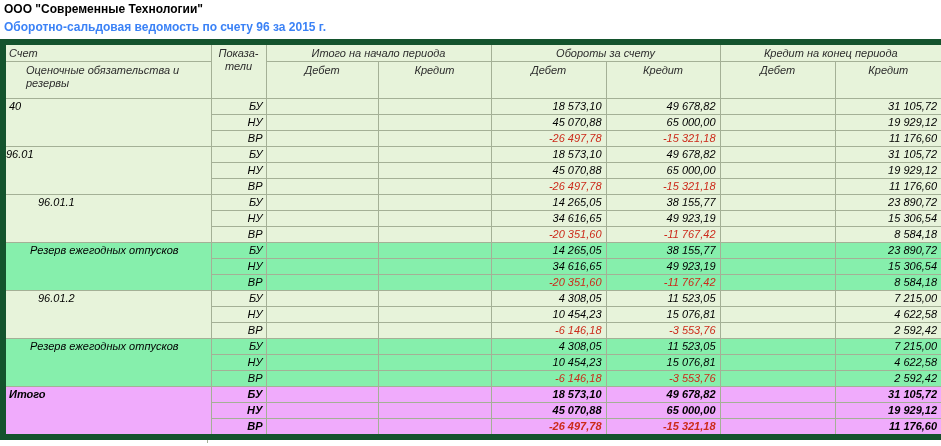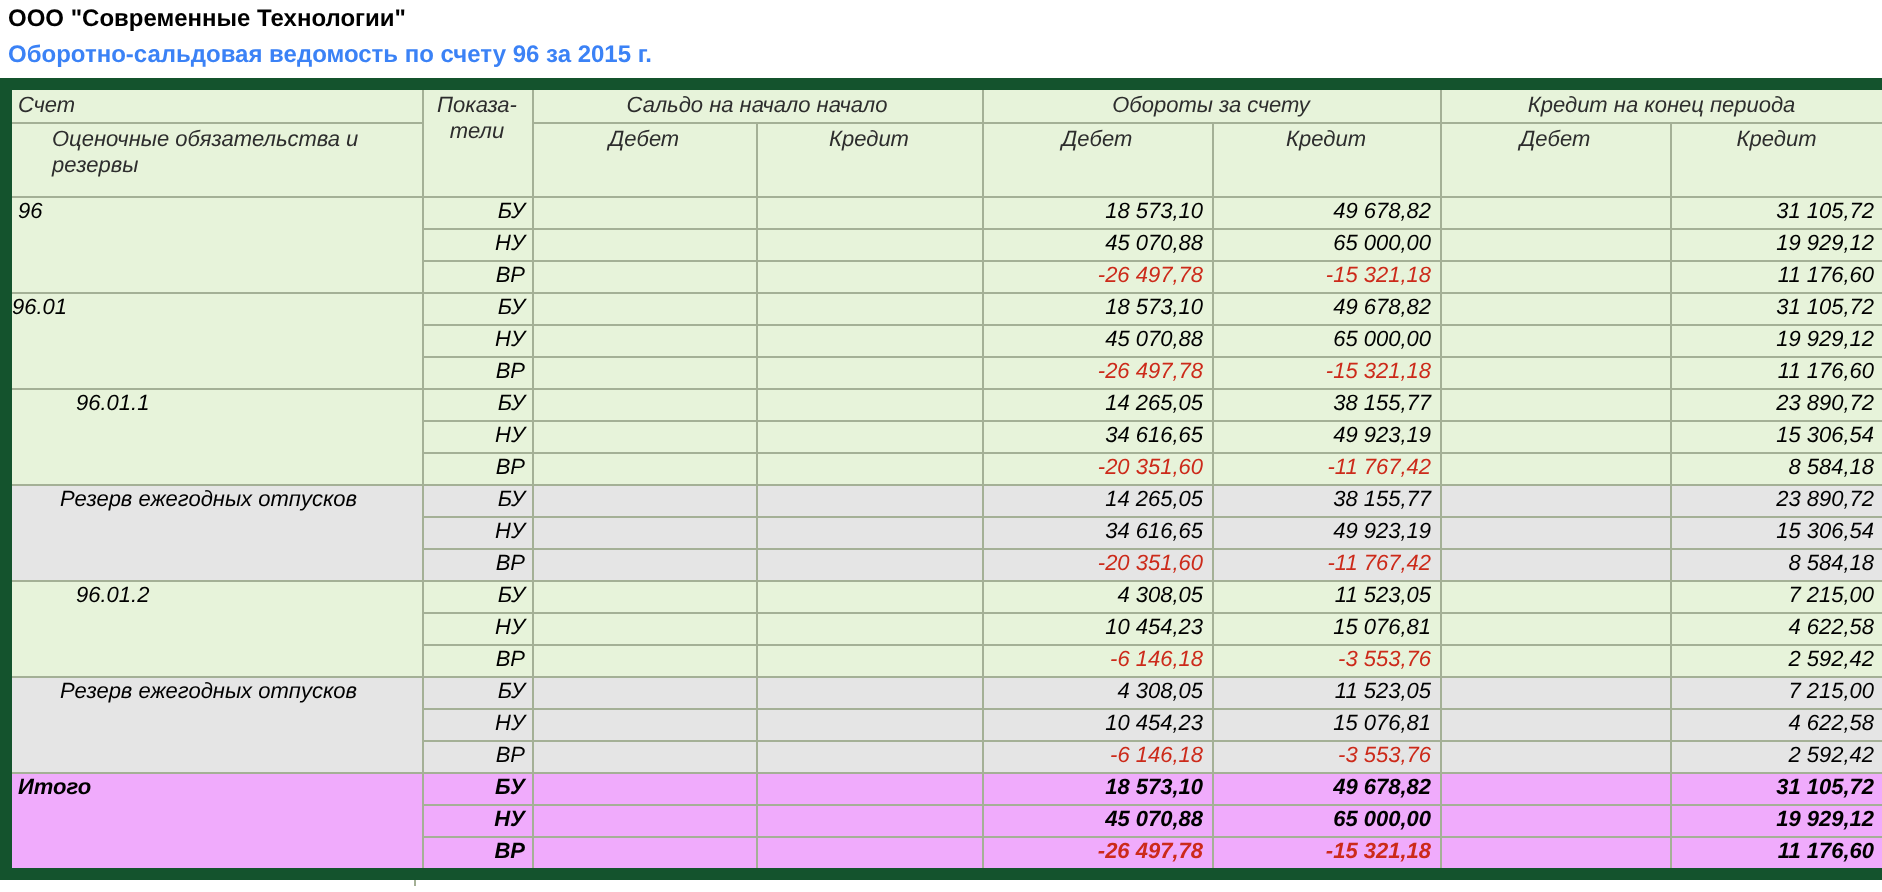--- a/index.html
+++ b/index.html
@@ -43,21 +43,21 @@
     vertical-align: top;
     padding-top: 2px;
   }
   thead tr.h1 { height: 17px; }
   thead tr.h2 { height: 37px; }
   th.left { text-align: left; }
   th.wrap { white-space: normal; padding-left: 20px; }
   th.indicators { white-space: pre-line; vertical-align: top; text-align: center; }
   tbody tr { height: 16px; }
   tr.shaded td { background: #e7f3da; }
-  tr.plain  td { background: #e5e5e5; }
+  tr.plain  td { background: #86efac; }
   tr.total  td { background: #f0abfc; font-weight: bold; }
   td.acct { text-align: left; vertical-align: top; }
   td.ind  { text-align: right; padding-left: 3px; }
   td.num  { text-align: right; padding-right: 4px; }
   td.neg  { color: #cc2a1a; }
   .indent0 { padding-left: 3px; }
   .indent1 { padding-left: 0; }
   .indent2 { padding-left: 32px; }
   .indent3 { padding-left: 24px; }
   .table-tail { height: 3px; position: relative; }
@@ -83,37 +83,37 @@
     <col style="width:115px">
       <col style="width:114px">
     <col style="width:115px">
       <col style="width:109px">
   </colgroup>
   <thead>
     <tr class="h1">
       <th class="left">Счет</th>
       <th class="indicators" rowspan="2">Показа-
 тели</th>
-      <th colspan="2">Сальдо на начало начало</th>
+      <th colspan="2">Итого на начало периода</th>
       <th colspan="2">Обороты за счету</th>
       <th colspan="2">Кредит на конец периода</th>
     </tr>
     <tr class="h2">
       <th class="left wrap">Оценочные обязательства и резервы</th>
       <th>Дебет</th>
       <th>Кредит</th>
       <th>Дебет</th>
       <th>Кредит</th>
       <th>Дебет</th>
       <th>Кредит</th>
     </tr>
   </thead>
   <tbody>
       <tr class="shaded">
-        <td rowspan="3" class="acct indent0">96</td>
+        <td rowspan="3" class="acct indent0">40</td>
         <td class="ind">БУ</td>
         <td class="num"></td>
         <td class="num"></td>
         <td class="num">18 573,10</td>
         <td class="num">49 678,82</td>
         <td class="num"></td>
         <td class="num">31 105,72</td>
       </tr>
       <tr class="shaded">
         <td class="ind">НУ</td>

